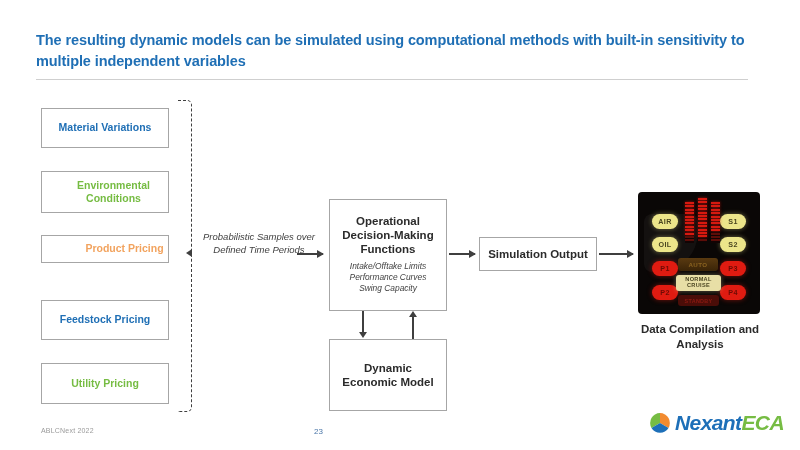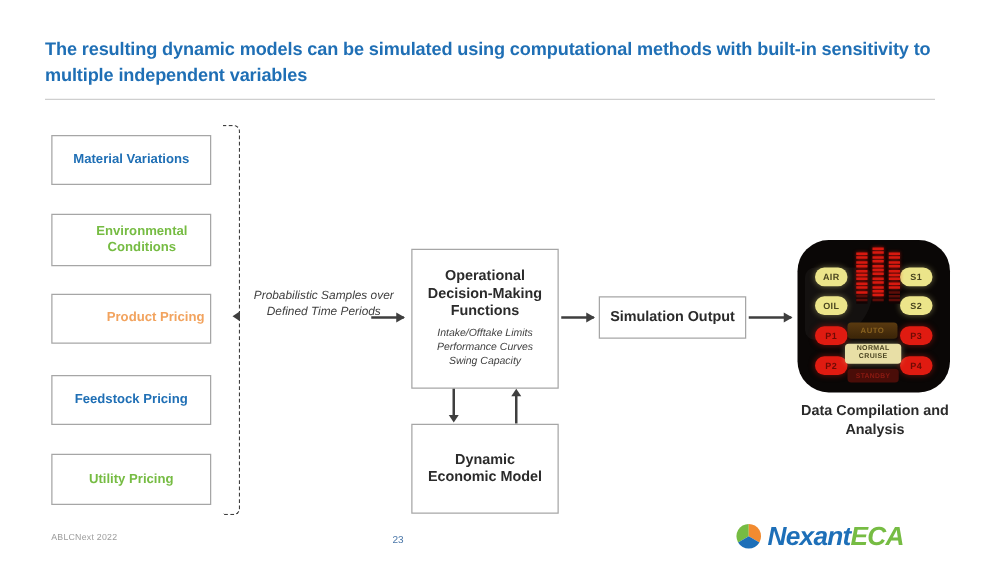--- a/index.html
+++ b/index.html
@@ -49,21 +49,21 @@
     align-items: center;
     justify-content: center;
     text-align: center;
     font-size: 10.5px;
     font-weight: bold;
     line-height: 1.25;
     padding: 2px 3px;
   }
   .ib-1 { top: 108px; height: 40px; }
   .ib-2 { top: 171px; height: 42px; padding-left: 20px; }
-  .ib-3 { top: 235px; height: 40px; padding-left: 42px; }
+  .ib-3 { top: 235px; height: 28px; padding-left: 42px; }
   .ib-4 { top: 300px; height: 40px; }
   .ib-5 { top: 363px; height: 41px; }
 
   .c-blue   { color: #1f6fb5; }
   .c-green  { color: #76bc43; }
   .c-orange { color: #f2a35e; }
 
   
   #bracket {
     position: absolute;
@@ -212,21 +212,21 @@
   }
 
   
   #panel {
     position: absolute;
     left: 638px;
     top: 192px;
     width: 122px;
     height: 122px;
     background: #0a0706;
-    border-radius: 25px;
+    border-radius: 4px;
     overflow: hidden;
   }
   #panel-glare {
     position: absolute;
     left: 6px;
     top: 22px;
     width: 54px;
     height: 58px;
     background: rgba(255,255,255,0.045);
     border-radius: 8px 8px 40px 8px;
@@ -325,24 +325,24 @@
     position: absolute;
     left: 314px;
     top: 427px;
     font-size: 8px;
     color: #4a76a8;
   }
 
   
   #logo {
     position: absolute;
-    left: 588px;
+    left: 649px;
     top: 412px;
     display: flex;
-    align-items: flex-end;
+    align-items: flex-start;
     height: 28px;
   }
   #logo-mark { width: 22px; height: 22px; margin-right: 4px; }
   #logo-text {
     font-size: 21px;
     font-weight: bold;
     font-style: italic;
     letter-spacing: -0.6px;
     line-height: 1;
   }

